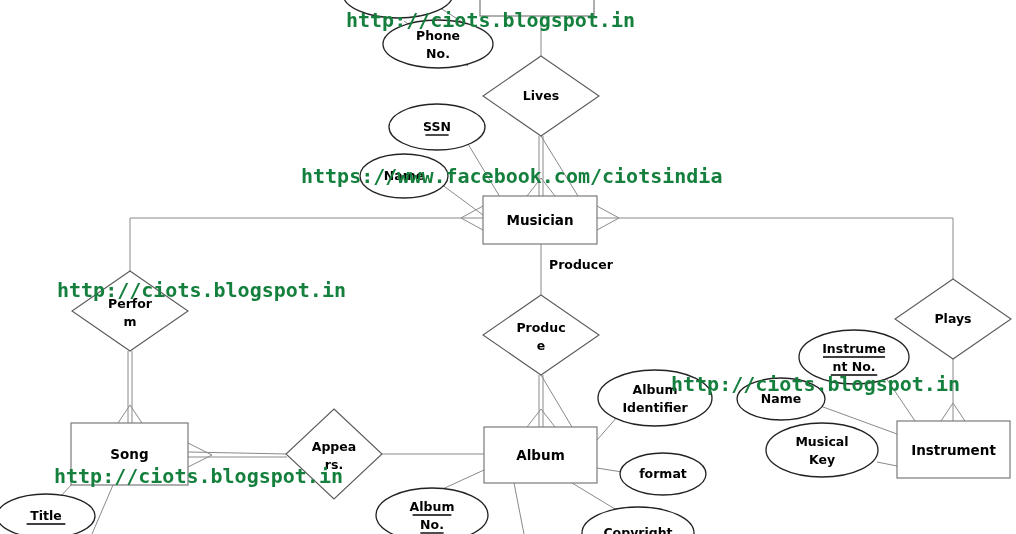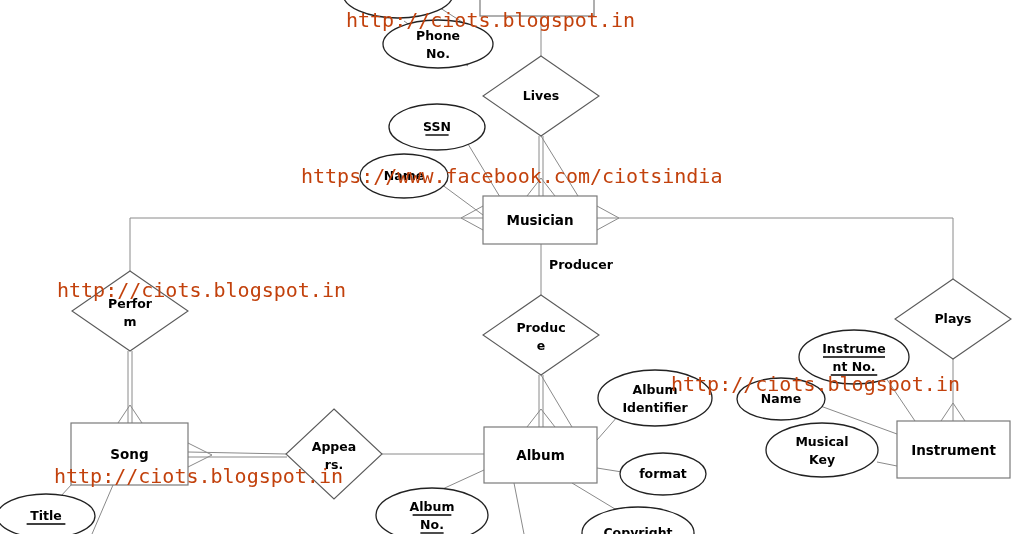--- a/index.html
+++ b/index.html
@@ -34,24 +34,24 @@
     dominant-baseline: middle;
   }
   .entity-text { font-size: 13.5px; }
   .rel-text    { font-size: 12.5px; }
   .attr-text   { font-size: 12.5px; }
   .role-text   { font-size: 12.5px; text-anchor: start; }
   .key-underline { stroke: #000000; stroke-width: 1.4; }
 
   .watermark {
     position: absolute;
-    color: #c2410c;
+    color: #15803d;
     font-family: "DejaVu Sans Mono", monospace;
     font-size: 20px;
-    font-weight: normal;
+    font-weight: bold;
     letter-spacing: 0px;
     white-space: nowrap;
     line-height: 1;
   }
 </style>
 </head>
 <body>
 
 <div id="canvas">
 

